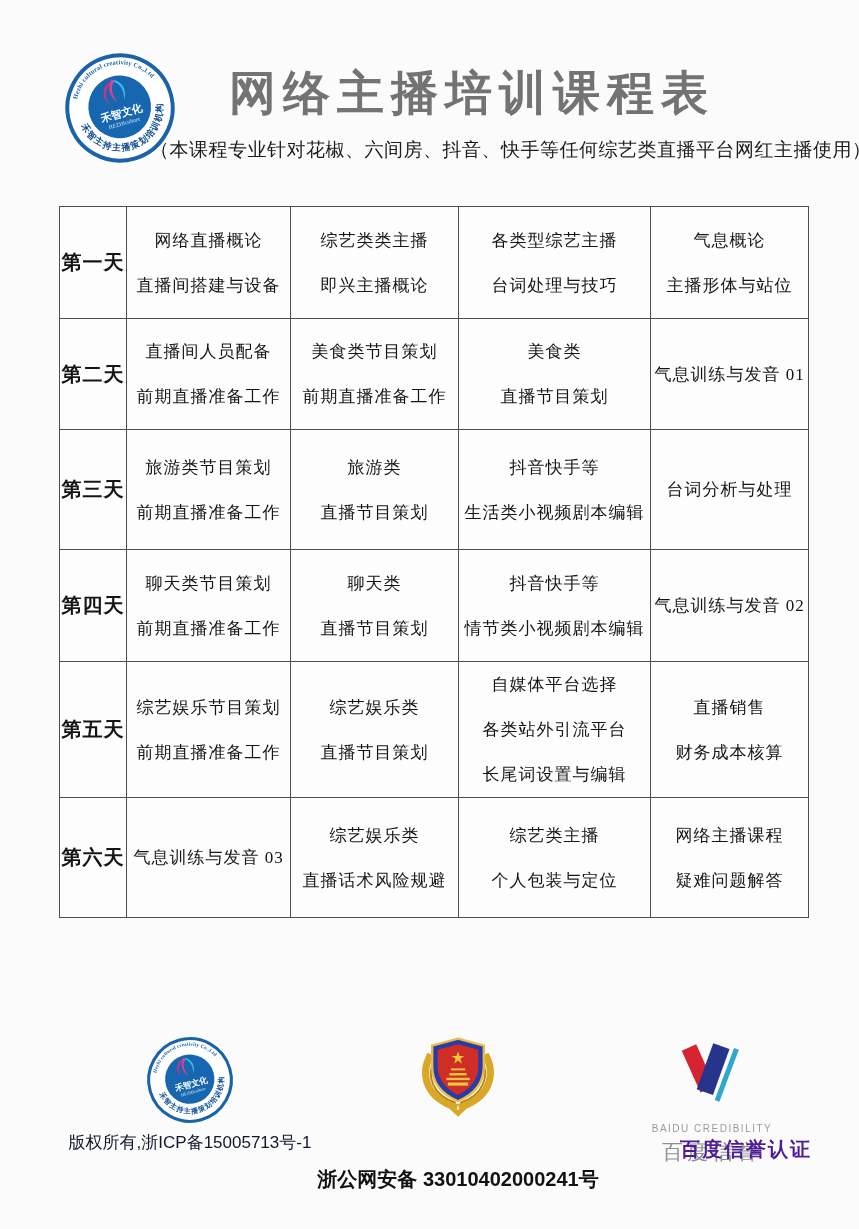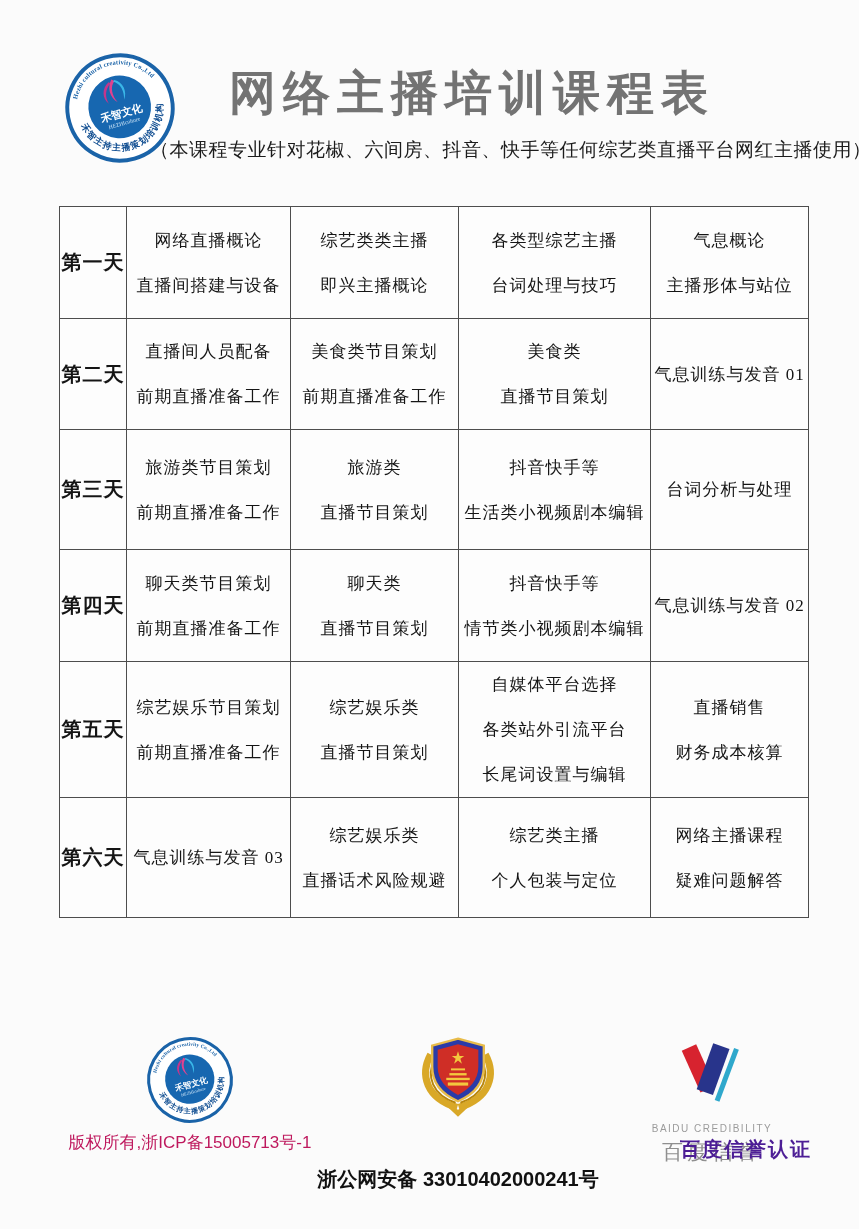--- a/index.html
+++ b/index.html
@@ -29,21 +29,21 @@
   table.sched th, table.sched td{
     border:1px solid #4d4d4d; text-align:center; vertical-align:middle; padding:0;
   }
   th.col-head{font-size:22px; font-weight:600; letter-spacing:3px;}
   th.day-head{font-size:20px; font-weight:600; letter-spacing:1px;}
   td.course .ln{line-height:45px; font-size:17px; letter-spacing:1px; white-space:nowrap;}
   
   .sans{font-family:Liberation Sans, sans-serif;}
   .copyright{
     position:absolute; top:1131px; left:40px; width:300px; text-align:center;
-    font-size:17px; color:#be185d; white-space:nowrap;
+    font-size:17px; color:#0f172a; white-space:nowrap;
   }
   .police-badge{position:absolute; left:415px; top:1031px; width:86px; height:92px;}
   .police-record{
     position:absolute; top:1166px; left:308px; width:300px; text-align:center;
     font-size:20px; font-weight:bold; color:#111; white-space:nowrap;
   }
   .baidu-icon{position:absolute; left:676px; top:1041px; width:72px; height:62px;}
   .baidu-name{
     position:absolute; top:1098px; left:612px; width:200px; text-align:center;
     font-size:21px; letter-spacing:4px; color:#8f8f8f; white-space:nowrap;margin-top:40px;

